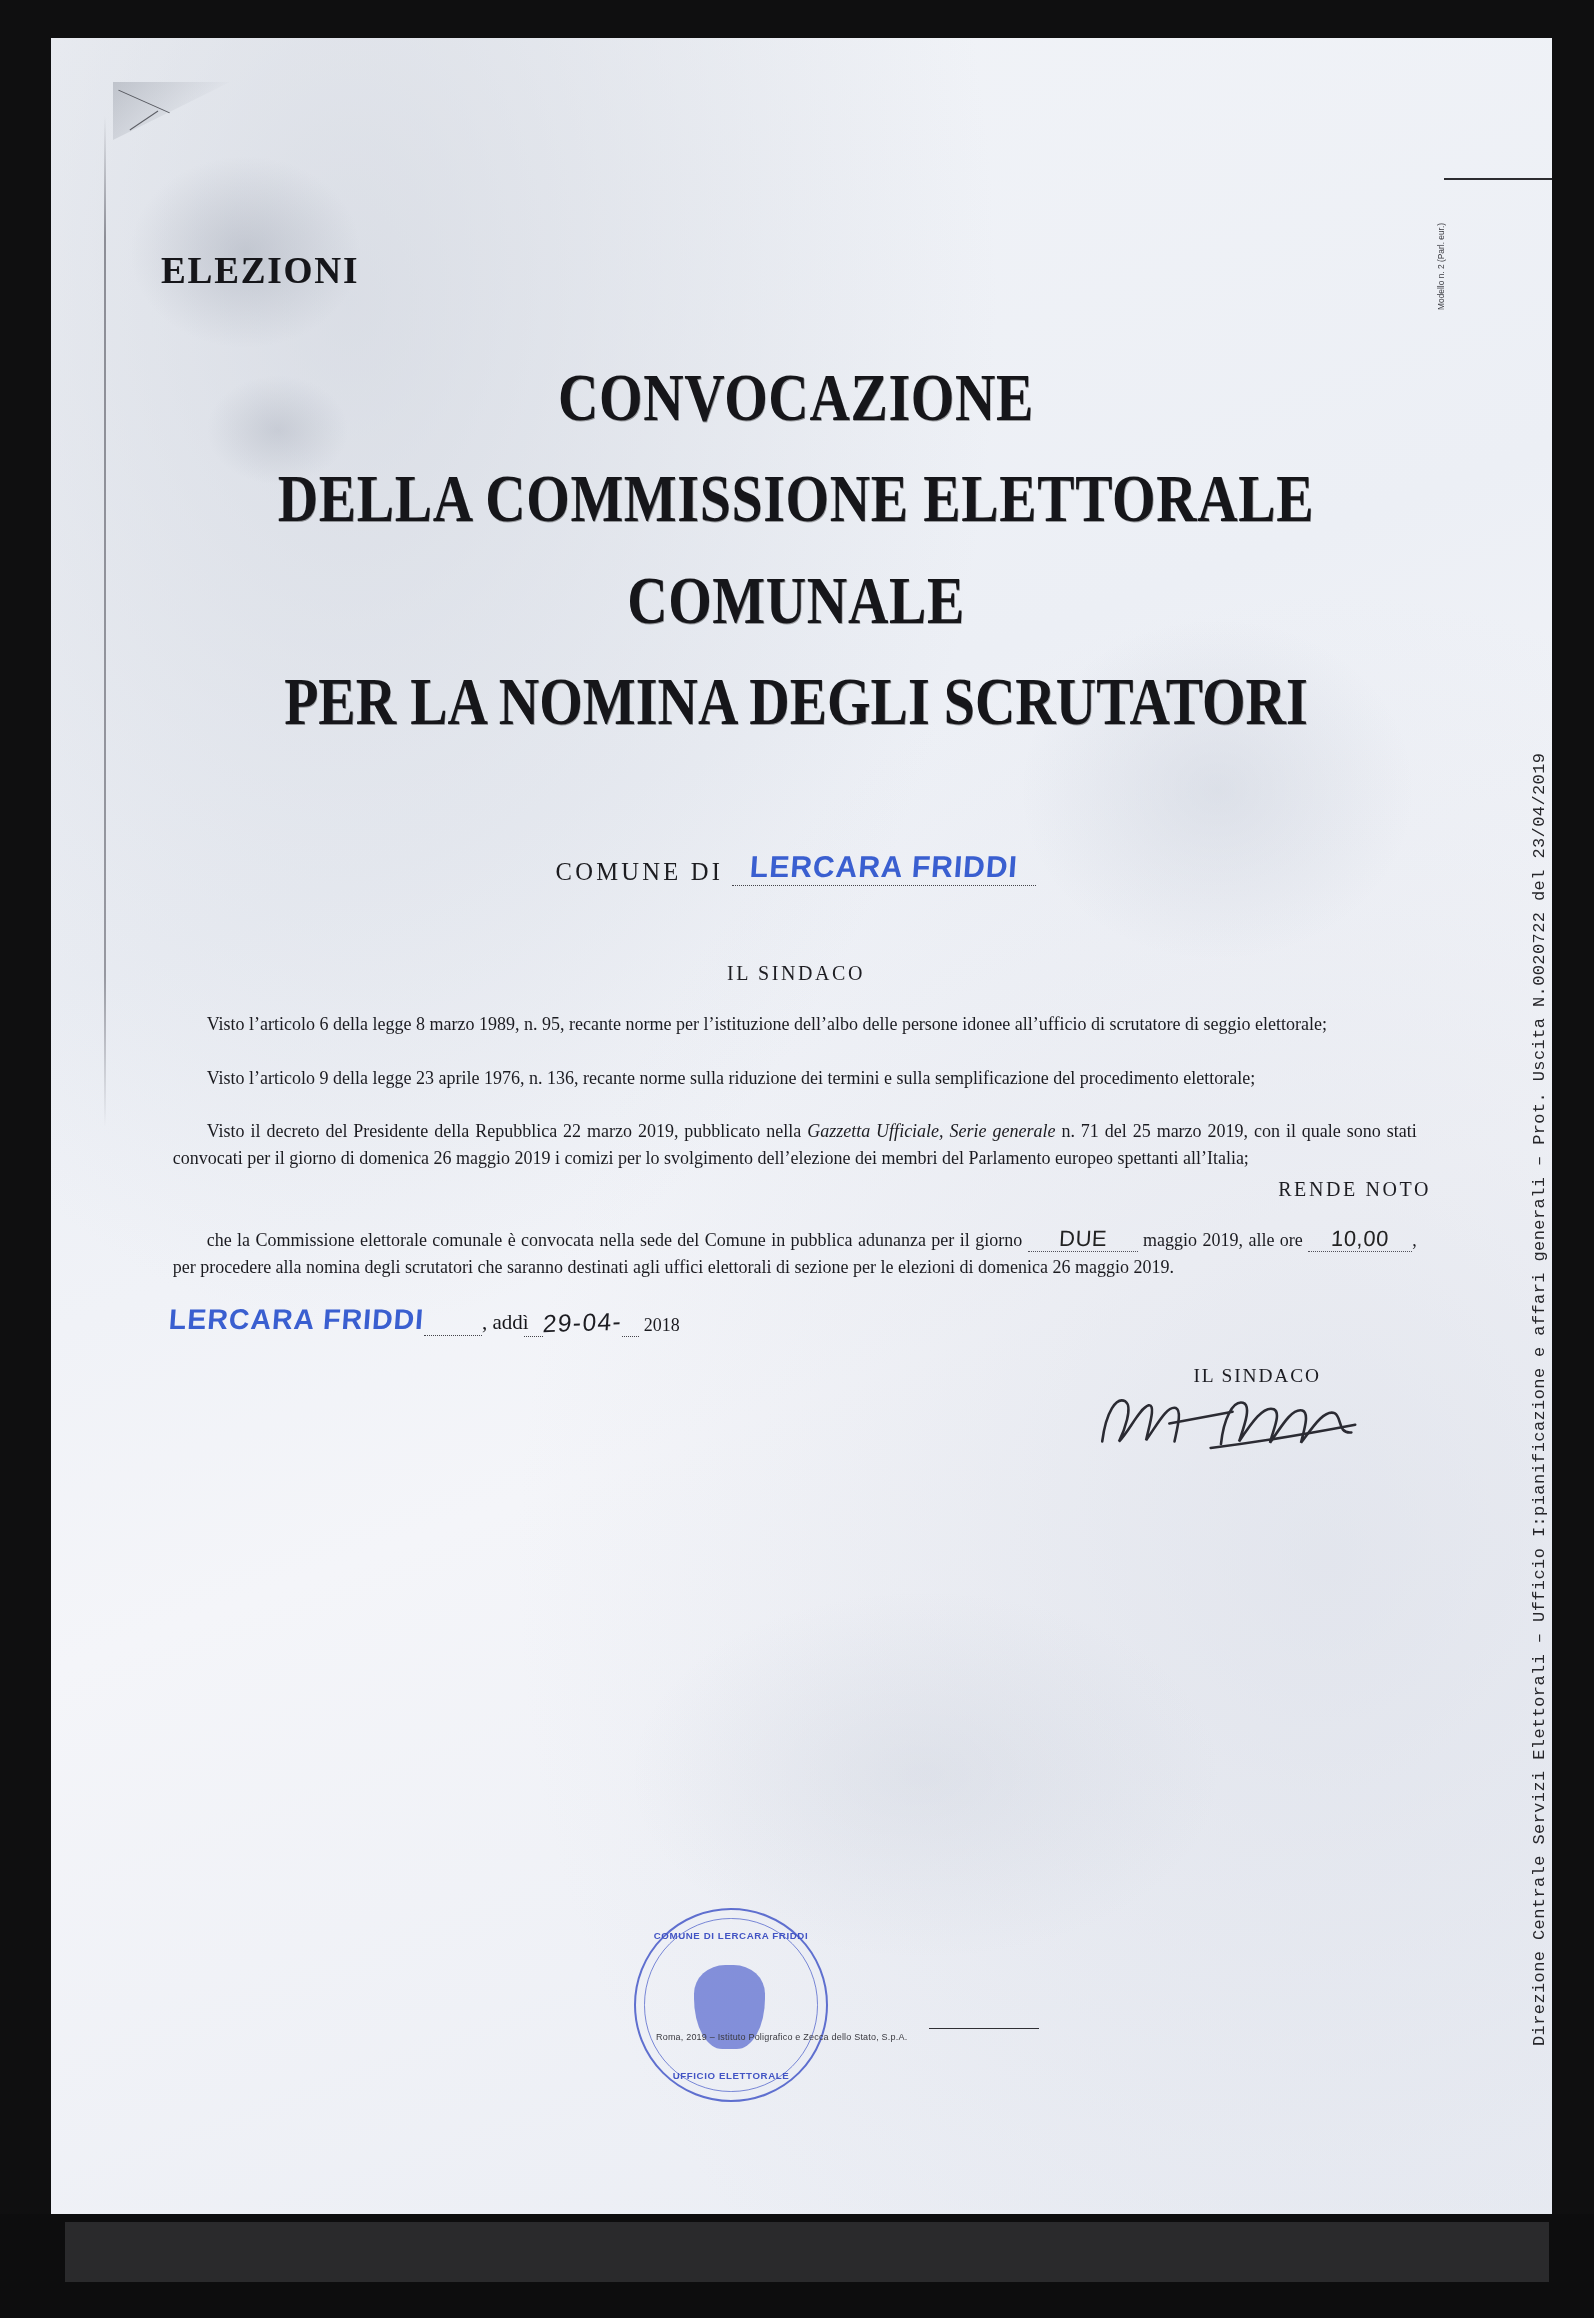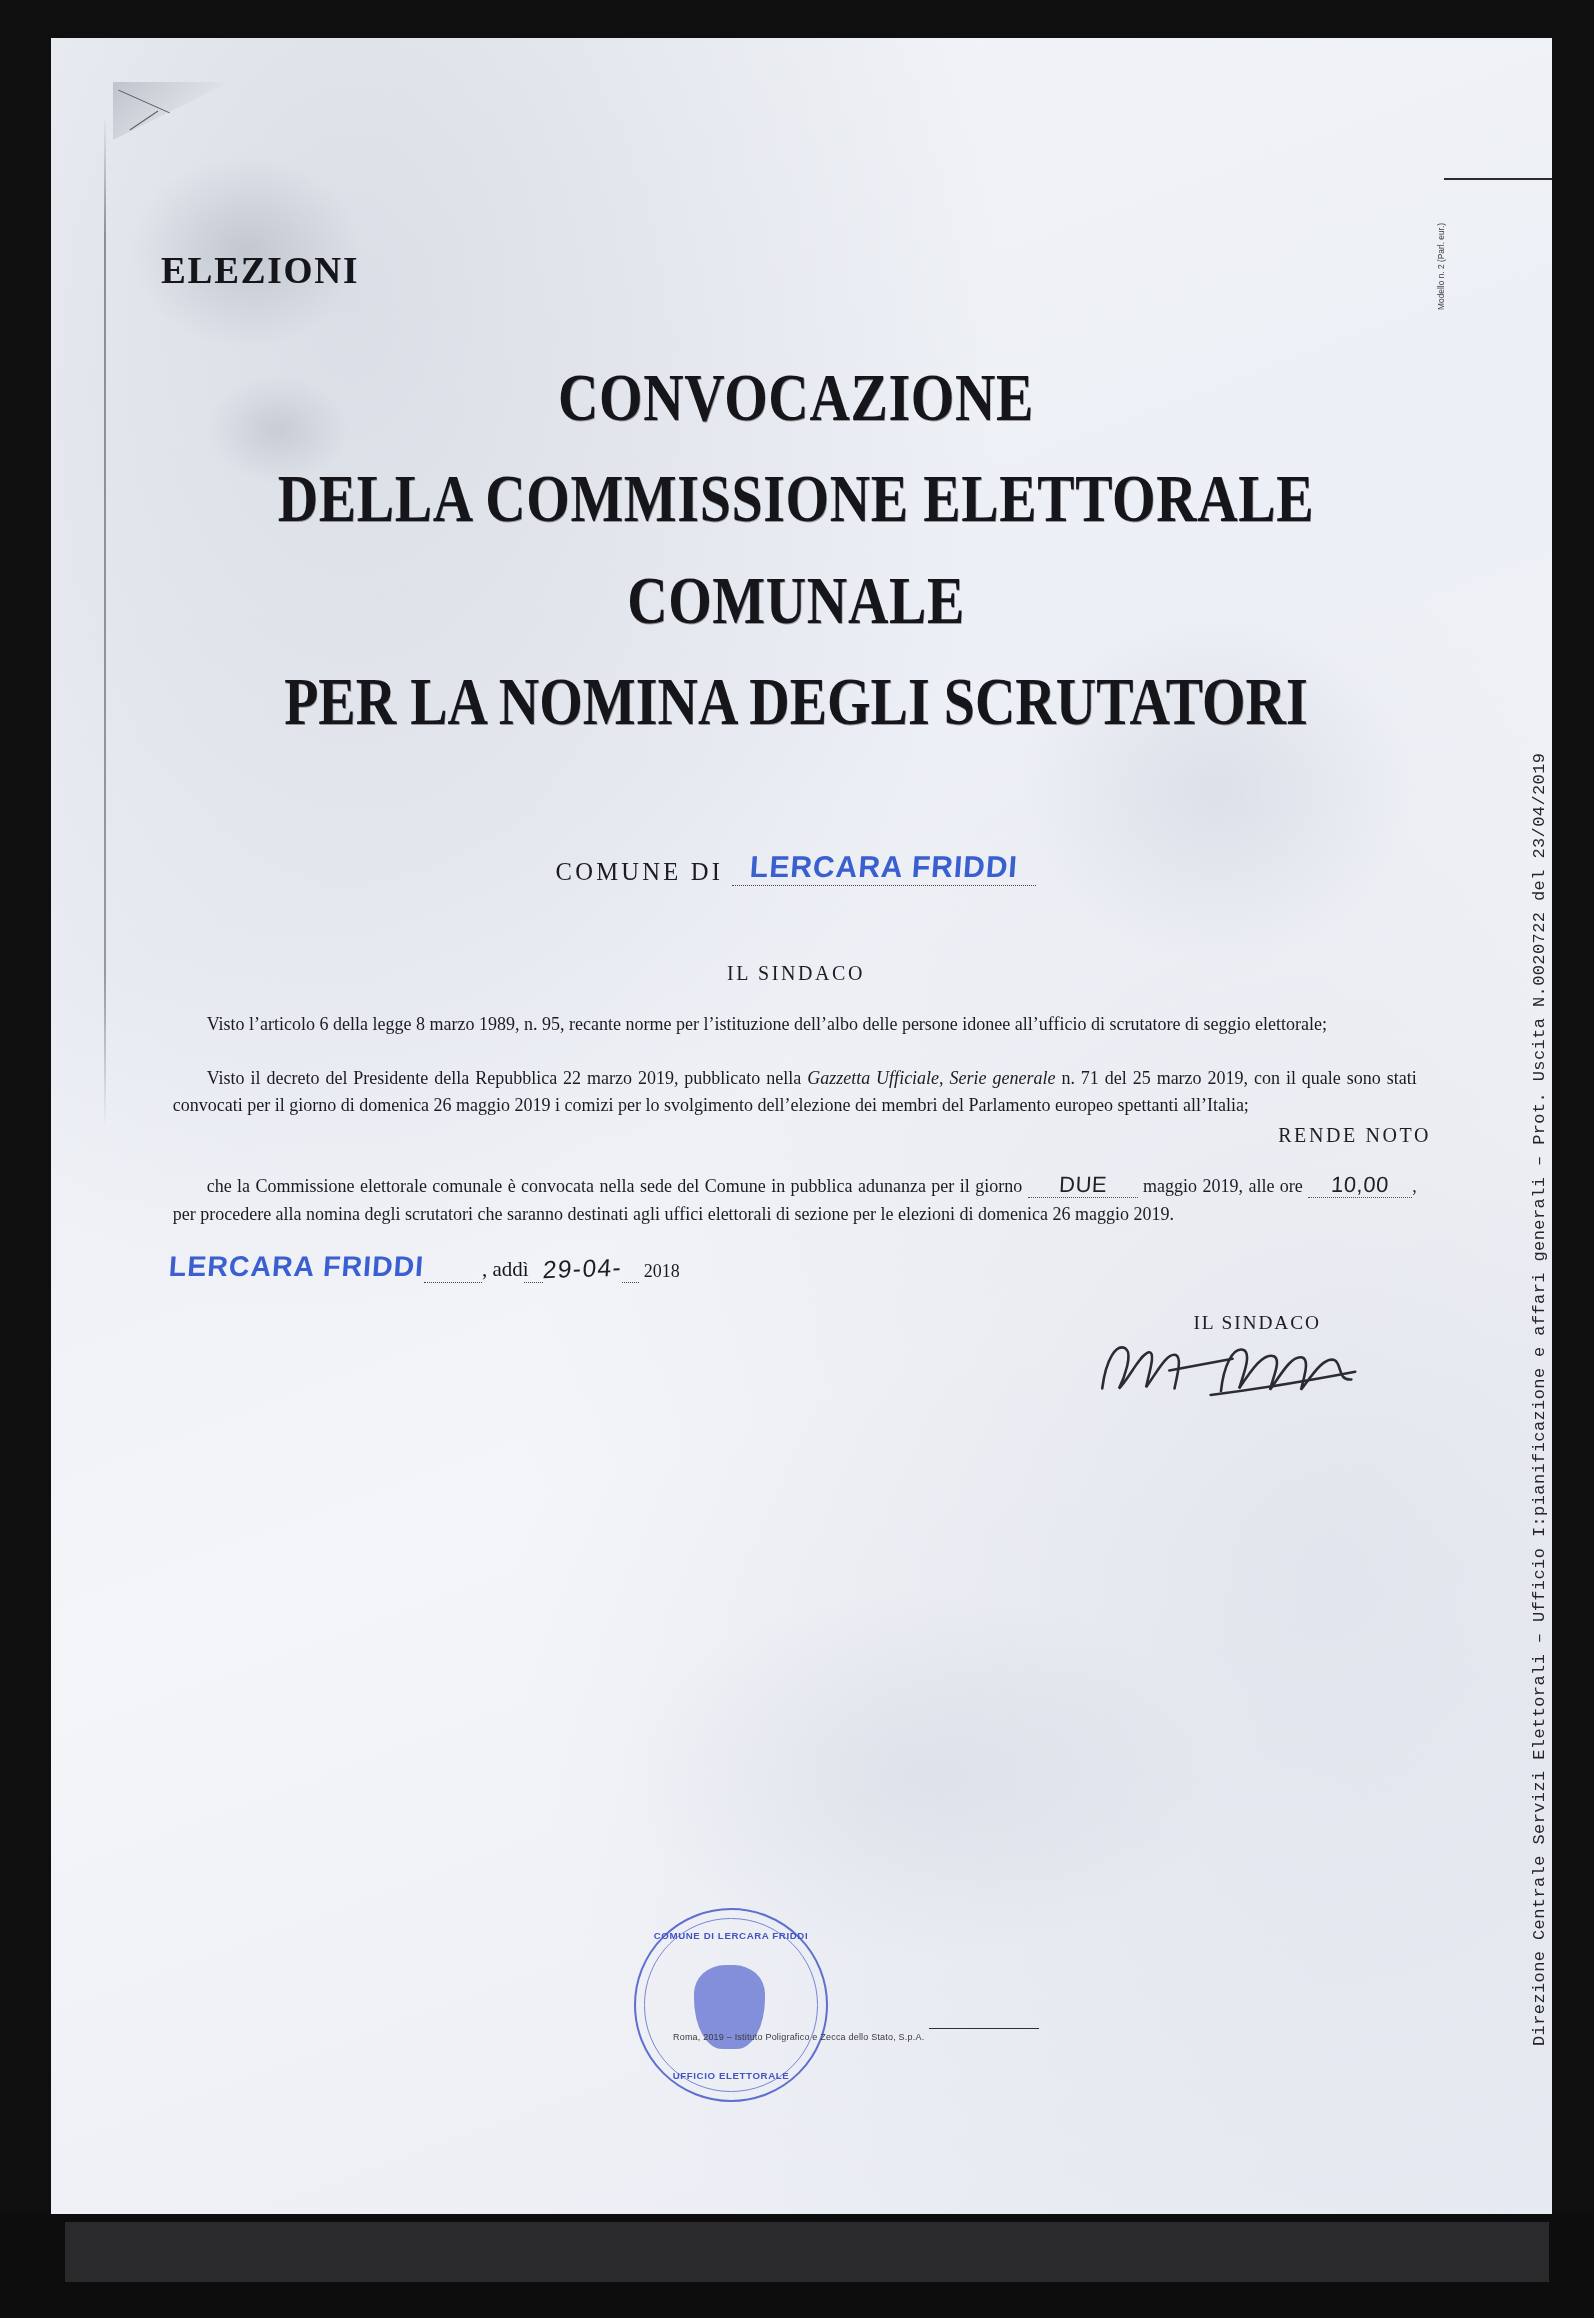--- a/index.html
+++ b/index.html
@@ -300,21 +300,21 @@
     letter-spacing: 0.6px;
     width: 100%;
     text-align: center;
   }
   #stamp-top { top: 22px; }
   #stamp-bot { bottom: 21px; }
 
   
   #printline {
     position: absolute;
-    left: 622px;
+    left: 605px;
     top: 1994px;
     font-size: 9px;
     color: #3a3a40;
     font-family: "Liberation Sans", sans-serif;
     letter-spacing: 0.2px;
   }
   #printrule {
     position: absolute;
     left: 878px; top: 1990px;
     width: 110px; height: 1.3px;
@@ -353,20 +353,21 @@
       <span>COMUNE DI</span>
       <span class="dotline" style="min-width:304px;padding-bottom:1.3px;">
         <span class="hand" style="font-size:30px;">LERCARA FRIDDI</span>
       </span>
     </div>
 
     <div id="sindaco-label">IL SINDACO</div>
 
     <div class="para"><span class="ind"></span><span>Visto l’articolo 6 della legge 8 marzo 1989, n. 95, recante norme per l’istituzione dell’albo delle persone idonee all’ufficio di scrutatore di seggio elettorale;</span></div>
 
+    <div class="para"><span class="ind"></span><span>Visto l’articolo 9 della legge 23 aprile 1976, n. 136, recante norme sulla riduzione dei termini e sulla semplificazione del procedimento elettorale;</span></div>
 
     <div class="para"><span class="ind"></span><span>Visto il decreto del Presidente della Repubblica 22 marzo 2019, pubblicato nella </span><span class="it">Gazzetta Ufficiale, Serie generale</span><span> n. 71 del 25 marzo 2019, con il quale sono stati convocati per il giorno di domenica 26 maggio 2019 i comizi per lo svolgimento dell’elezione dei membri del Parlamento europeo spettanti all’Italia;</span></div>
 
     <div id="rende">RENDE NOTO</div>
 
     <div class="para"><span class="ind"></span><span>che la Commissione elettorale comunale è convocata nella sede del Comune in pubblica adunanza per il giorno</span>
       <span class="fill" style="min-width:110px;"><span class="fill-hand" style="font-size:22px;">DUE</span></span>
       <span>maggio 2019, alle ore</span>
       <span class="fill" style="min-width:104px;"><span class="fill-hand" style="font-size:22px;">10,00</span></span><span>, per procedere alla nomina degli scrutatori che saranno destinati agli uffici elettorali di sezione per le elezioni di domenica 26 maggio 2019.</span></div>
 

